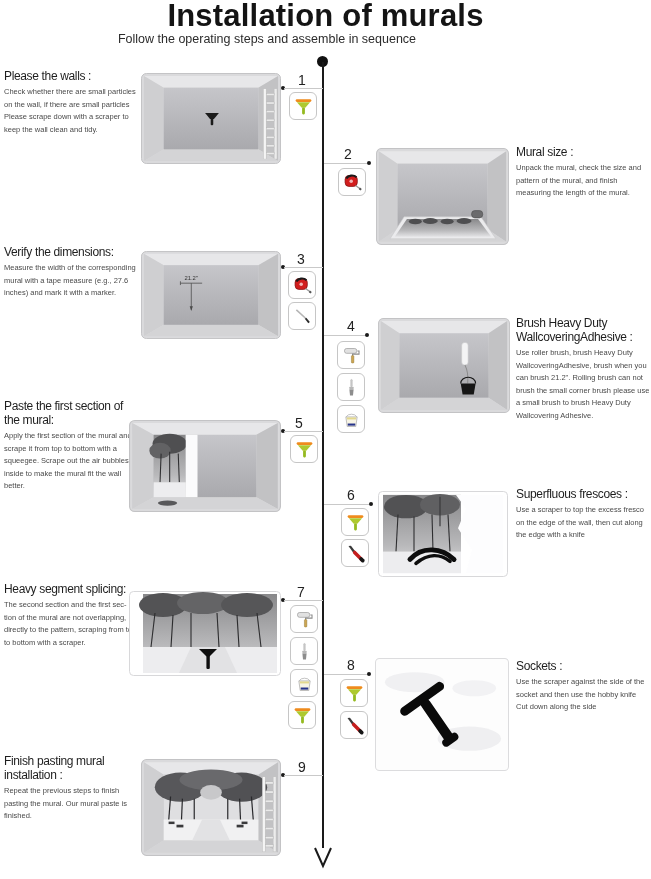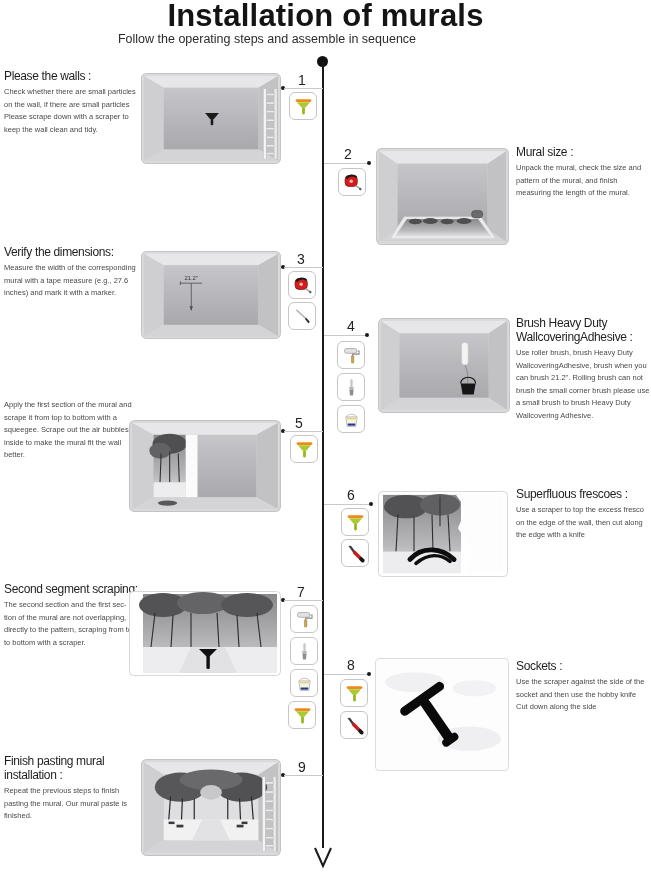--- a/index.html
+++ b/index.html
@@ -207,20 +207,21 @@
     <path d="M93.5,46 q4,7 3,18" stroke="#8a8a8a" stroke-width="1" fill="none"></path>
     <path d="M89,64 h16 l-2,11 h-12 z" fill="#161616"></path>
     <path d="M89,64 a8,6 0 0 1 16,0" fill="none" stroke="#161616" stroke-width="1.2"></path>
   </svg>
   <div class="txt" style="left:516px;top:316px;width:134px">
     <h3>Brush Heavy Duty WallcoveringAdhesive :</h3>
     <p>Use roller brush, brush Heavy Duty WallcoveringAdhesive, brush when you can brush 21.2". Rolling brush can not brush the small corner brush please use a small brush to brush Heavy Duty Wallcovering Adhesive.</p>
   </div>
 
   <div class="txt" style="left:4px;top:399px;width:135px">
+    <h3>Paste the first section of the mural:</h3>
     <p>Apply the first section of the mural and scrape it from top to bottom with a squeegee. Scrape out the air bubbles inside to make the mural fit the wall better.</p>
   </div>
   <svg class="fig" style="left:129px;top:420px;width:152px;height:92px" viewBox="0 0 142 93" preserveAspectRatio="none">
     <use href="#room" width="142" height="93"></use>
     <rect x="23" y="15" width="30" height="63" fill="url(#gph)"></rect>
     <ellipse cx="38" cy="24" rx="16" ry="10" fill="#4f4f51"></ellipse>
     <ellipse cx="29" cy="31" rx="10" ry="8" fill="#626264"></ellipse>
     <g stroke="#2e2e30" stroke-width="1">
       <line x1="30" y1="34" x2="29" y2="63"></line>
         <line x1="38" y1="32" x2="38" y2="63"></line>
@@ -268,21 +269,21 @@
     <line x1="62" y1="6" x2="62" y2="36" stroke="#3a3a3c" stroke-width="1.2"></line>
     <path d="M32,70 C44,56 64,58 76,70" stroke="#0d0d0d" stroke-width="5" fill="none" stroke-linecap="round"></path>
     <path d="M38,74 C50,64 62,64 72,72" stroke="#0d0d0d" stroke-width="3.6" fill="none" stroke-linecap="round"></path>
   </svg>
   <div class="txt" style="left:516px;top:487px;width:133px">
     <h3>Superfluous frescoes :</h3>
     <p>Use a scraper to top the excess fresco on the edge of the wall, then cut along the edge with a knife</p>
   </div>
 
   <div class="txt" style="left:4px;top:582px;width:135px">
-    <h3>Second segment scraping:</h3>
+    <h3>Heavy segment splicing:</h3>
     <p>The second section and the first sec- tion of the mural are not overlapping, directly to the pattern, scraping from top to bottom with a scraper.</p>
   </div>
   <svg class="fig" style="left:129px;top:591px;width:152px;height:85px" viewBox="0 0 152 85" preserveAspectRatio="none">
     <rect x="0.5" y="0.5" width="151" height="84" rx="4" fill="#ffffff" stroke="#d8d8da"></rect>
     <rect x="14" y="3" width="134" height="79" fill="url(#gph)"></rect>
     <ellipse cx="34" cy="14" rx="24" ry="12" fill="#535355"></ellipse>
     <ellipse cx="74" cy="12" rx="26" ry="11" fill="#646466"></ellipse>
     <ellipse cx="118" cy="14" rx="26" ry="12" fill="#565658"></ellipse>
     <g stroke="#2c2c2e" stroke-width="1.1">
       <line x1="26" y1="22" x2="22" y2="56"></line>

